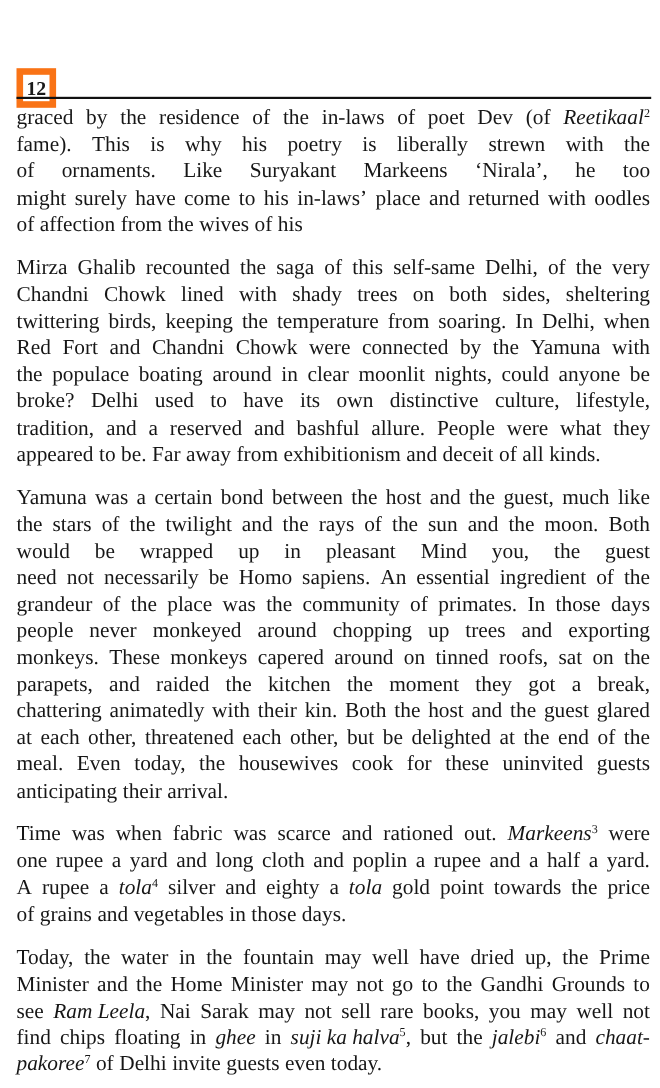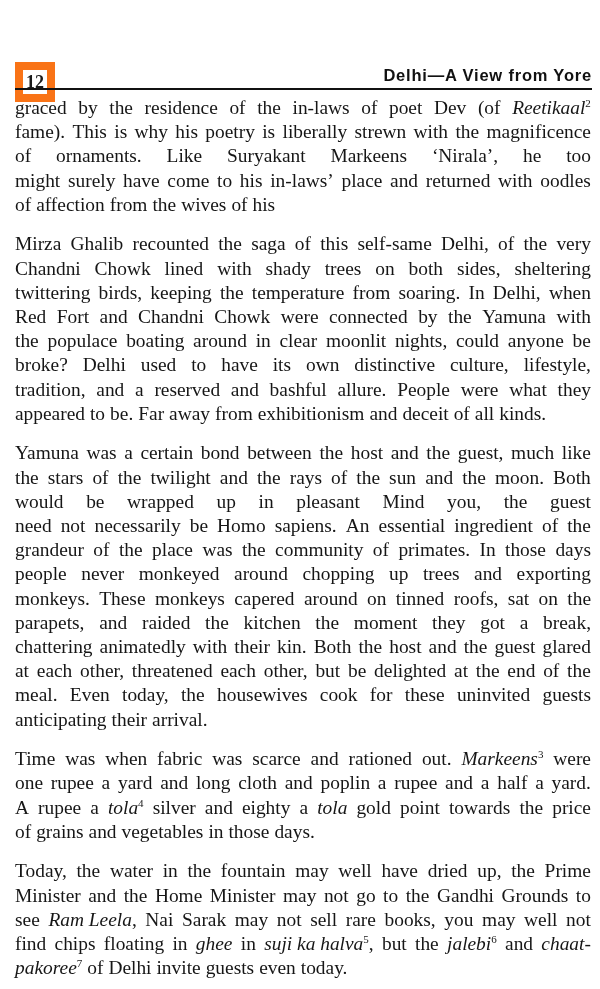--- a/index.html
+++ b/index.html
@@ -1,19 +1,19 @@
 <!DOCTYPE html>
 <html><head>
 <meta charset="utf-8">
 <style>
   html, body { margin: 0; padding: 0; background: #ffffff; }
   body { width: 600px; height: 989px; position: relative; overflow: hidden; color: #1a1a1a; }
   .page { position: absolute; left: 0; top: 0; width: 600px; height: 989px; }
   .running-head { position: absolute; left: 15px; top: 62px; width: 577px; height: 28px; }
-  .folio { position: absolute; left: 0; top: 0; width: 24px; height: 24px; border: 8px solid #f97316; font-family: "Liberation Serif", serif; font-weight: bold; font-size: 18px; line-height: 24px; text-align: center; box-sizing: content-box; }
+  .folio { position: absolute; left: 0; top: 0; width: 24px; height: 24px; border: 6px solid #f97316; font-family: "Liberation Serif", serif; font-weight: bold; font-size: 18px; line-height: 24px; text-align: center; box-sizing: content-box; }
   .head-rule { position: absolute; left: 0; top: 26px; width: 577px; height: 2px; background: #111; }
   .head-title { position: absolute; right: 0; top: 2px; font-family: "Liberation Sans", sans-serif; font-weight: bold; font-size: 16.5px; letter-spacing: 0.8px; line-height: 22px; color: #111; }
   .body-text { position: absolute; left: 15px; top: 96px; width: 576px; font-family: "Liberation Serif", serif; font-size: 19.4px; line-height: 24.2px; color: #161616; }
   .para { margin: 0 0 15.5px 0; }
   .line { display: block; text-align: justify; text-align-last: justify; white-space: nowrap; height: 24.2px; overflow: visible; }
   .line.last { text-align-last: left; }
   .line span { white-space: pre; }
   i { font-style: italic; }
   sup { font-size: 11px; line-height: 0; vertical-align: 7px; }
   
@@ -21,21 +21,20 @@
   .line.last { justify-content: flex-start; gap: 5px; }
   .w { white-space: nowrap; }
 </style>
 </head>
 <body>
 
 <div class="page">
   <div class="running-head">
     <div class="folio">12</div>
     <div class="head-rule"></div>
-    <div class="head-title">Delhi—A View from Yore</div>
   </div>
 
   <div class="body-text" id="body-text">
       <div class="para">
         <div class="line">
           <span class="w">graced</span>
           <span class="w">by</span>
           <span class="w">the</span>
           <span class="w">residence</span>
           <span class="w">of</span>
@@ -52,21 +51,20 @@
           <span class="w">This</span>
           <span class="w">is</span>
           <span class="w">why</span>
           <span class="w">his</span>
           <span class="w">poetry</span>
           <span class="w">is</span>
           <span class="w">liberally</span>
           <span class="w">strewn</span>
           <span class="w">with</span>
           <span class="w">the</span>
-          <span class="w">magnificence</span>
         </div>
         <div class="line">
           <span class="w">of</span>
           <span class="w">ornaments.</span>
           <span class="w">Like</span>
           <span class="w">Suryakant</span>
           <span class="w">Markeens</span>
           <span class="w">‘Nirala’,</span>
           <span class="w">he</span>
           <span class="w">too</span>

